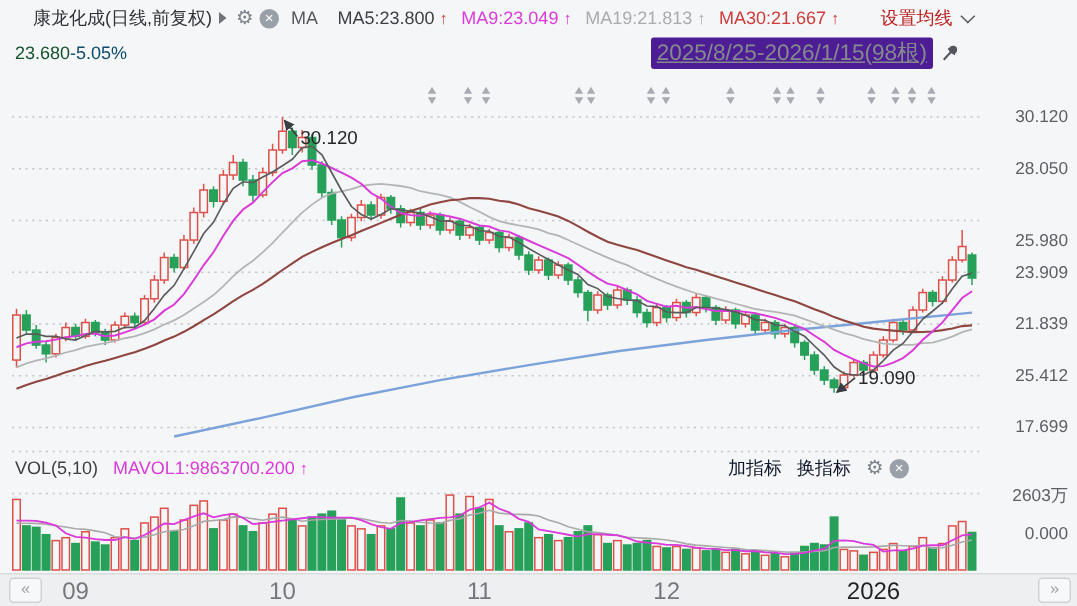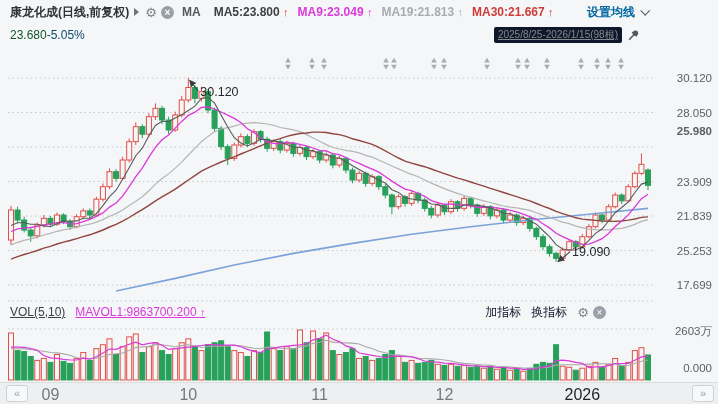--- a/index.html
+++ b/index.html
@@ -1,42 +1,42 @@
 <!DOCTYPE html>
 <html><head>
 <meta charset="utf-8">
 <style>
   html,body{margin:0;padding:0;background:#e9eaeb;}
   .app{position:relative;width:718px;height:404px;background:#f5f6f7;
        font-family:"Liberation Sans","DejaVu Sans",sans-serif;overflow:hidden;color:#3c3f44;}
   svg#chart-svg{position:absolute;left:0;top:0;}
   .hdr1{position:absolute;top:0;left:0;right:0;height:24px;display:flex;align-items:center;
-        padding-left:10px;font-size:12px;white-space:nowrap;font-weight:bold;}
+        padding-left:22px;font-size:12px;white-space:nowrap;}
   .hdr2{position:absolute;top:24px;left:0;right:0;height:22px;display:flex;align-items:center;
         padding-left:10px;font-size:12px;white-space:nowrap;}
   .title{color:#2e3136;}
   .caret-right{width:0;height:0;border-left:5px solid #6f7玉378;border-left:5px solid #6f7378;
         border-top:4px solid transparent;border-bottom:4px solid transparent;margin:0 6px 0 5px;}
   .gear{color:#7d838a;font-size:13px;margin-right:4px;cursor:pointer;}
   .close-dot{display:inline-flex;width:13px;height:13px;border-radius:50%;background:#9aa0a7;
         color:#fff;font-size:10px;line-height:13px;align-items:center;justify-content:center;
         margin-right:8px;cursor:pointer;}
   .ma-word{color:#55585d;margin-right:4px;}
   .ma-item{margin-left:9px;}
   .spacer{flex:1;}
-  .settings{display:flex;align-items:center;color:#0369a1;margin-right:70px;cursor:pointer;}
+  .settings{display:flex;align-items:center;color:#b91c1c;margin-right:70px;cursor:pointer;}
   .chev{width:6px;height:6px;border-right:1.4px solid #55585d;border-bottom:1.4px solid #55585d;
         transform:rotate(45deg) translateY(-1px);margin-left:6px;margin-bottom:2px;}
   .quote{color:#28a35d;}
-  .range-chip{background:#0f172a;color:#85898e;font-size:10px;padding:1px 4px;border-radius:2px;
+  .range-chip{background:#4c1d95;color:#85898e;font-size:15px;padding:1px 4px;border-radius:2px;
         text-decoration:underline;cursor:pointer;}
   .pin{margin:0 78px 0 5px;cursor:pointer;display:inline-flex;}
   .vhdr{position:absolute;top:302px;left:0;right:0;height:20px;display:flex;align-items:center;
         padding-left:10px;font-size:12px;white-space:nowrap;}
-  .vhdr .lbl{color:#3c4043;margin-right:10px;text-decoration:underline;}
+  .vhdr .lbl{color:#3c4043;margin-right:10px;}
   .vhdr .ind-btn{color:#0f172a;margin-right:10px;cursor:pointer;}
   .vhdr .endpad{width:112px;}
   .ytick,.vtick{position:absolute;right:6px;width:60px;text-align:right;font-size:11.5px;
         color:#5c6065;line-height:14px;}
   .xaxis{position:absolute;left:0;right:0;top:382px;height:22px;background:#edeff0;
         border-top:1px solid #d9dbdd;}
   .xtick{position:absolute;top:3px;transform:translateX(-50%);font-size:16px;color:#74787e;}
   .xtick.year{color:#1f2125;}
   .nav-btn{position:absolute;top:2px;width:20px;height:15px;border:1px solid #cfd2d5;
         background:#f7f8f9;border-radius:3px;color:#9ba0a6;font-size:11px;line-height:14px;
@@ -436,29 +436,29 @@
     <span class="ind-btn">加指标</span>
     <span class="ind-btn">换指标</span>
     <span class="gear">⚙</span>
     <span class="close-dot" style="margin-right:0">×</span>
     <span class="endpad"></span>
   </div>
 
   <div id="yticks">
       <div class="ytick" style="top: 71px;">30.120</div>
       <div class="ytick" style="top: 105.507px;">28.050</div>
-      <div class="ytick" style="top: 124px; font-weight: bold;">25.980</div>
+      <div class="ytick" style="top: 154px;">25.980</div>
       <div class="ytick" style="top: 174.537px;">23.909</div>
       <div class="ytick" style="top: 209.044px;">21.839</div>
-      <div class="ytick" style="top: 243.551px;">25.253</div>
+      <div class="ytick" style="top: 243.551px;">25.412</div>
       <div class="ytick" style="top: 278.058px;">17.699</div>
     </div>
   <div id="vticks">
       <div class="vtick" style="top: 324px;">2603万</div>
-      <div class="vtick" style="top: 361px;">0.000</div>
+      <div class="vtick" style="top: 349px;">0.000</div>
     </div>
 
   <div class="xaxis">
     <span class="nav-btn nav-prev">«</span>
     <span id="xticks"><span class="xtick" style="left: 50.402px;">09</span><span class="xtick" style="left: 188.309px;">10</span><span class="xtick" style="left: 319.649px; text-align: right;">11</span><span class="xtick" style="left: 444.422px;">12</span><span class="xtick year" style="left: 582.329px;">2026</span></span>
     <span class="nav-btn nav-next">»</span>
   </div>
 
 </div>
 

